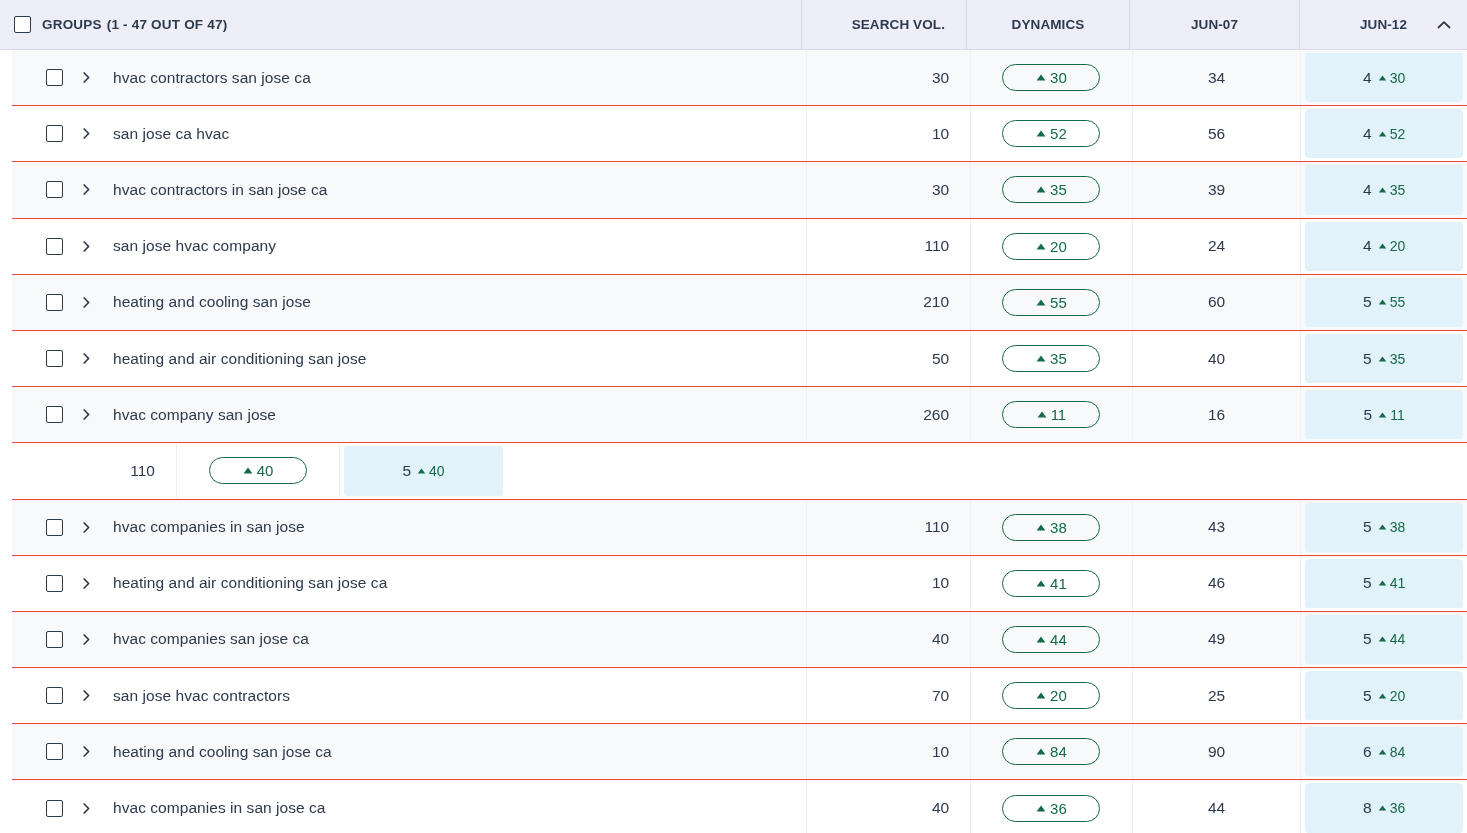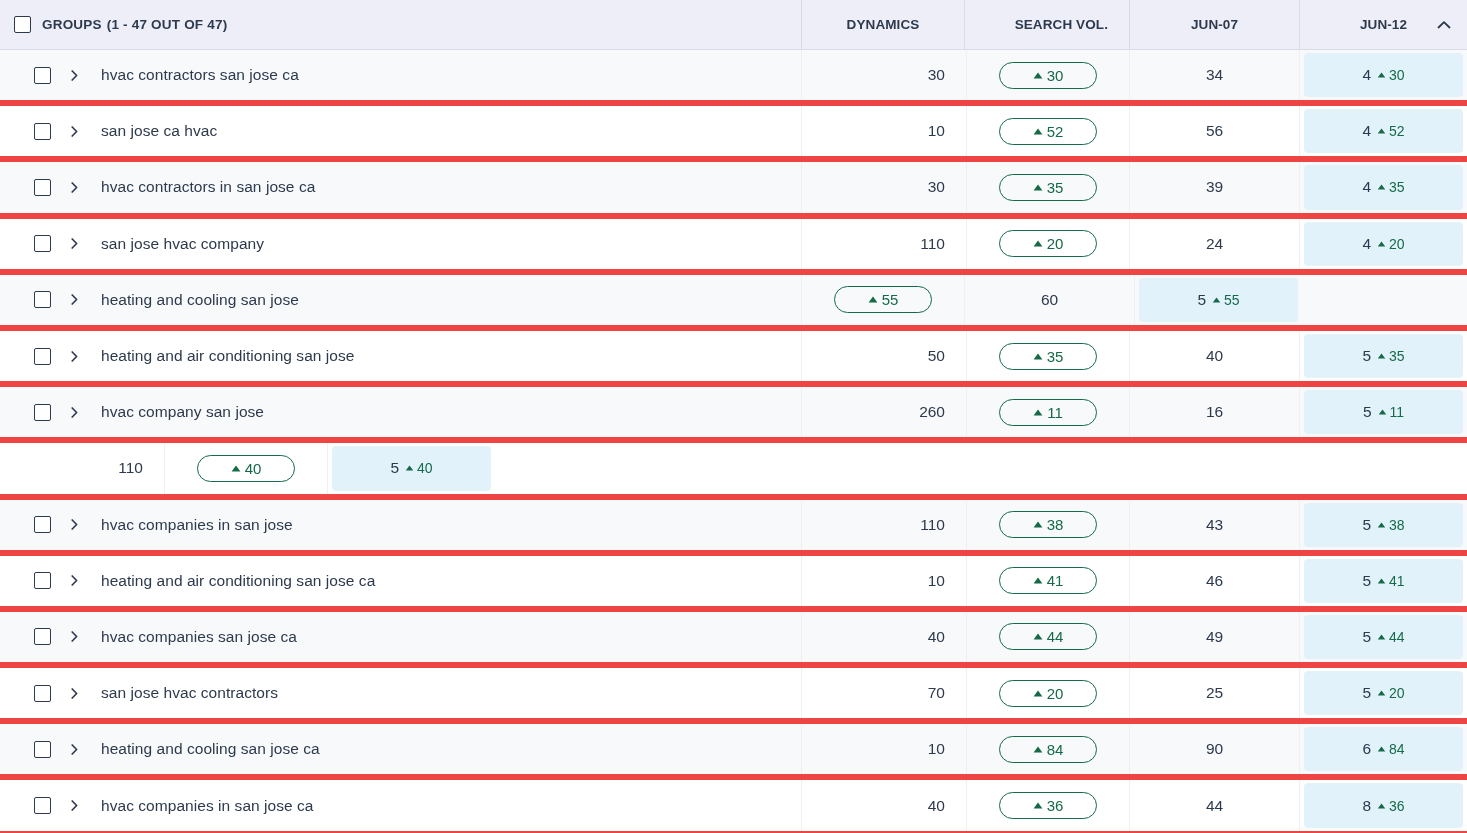--- a/index.html
+++ b/index.html
@@ -82,22 +82,23 @@
     justify-content: center;
   }
 
   
   .tbody { width: 1467px; }
 
   .tr {
     display: flex;
     height: 56.2px;
     align-items: stretch;
-    border-bottom: 6px solid #ef4444;
+    border-bottom: 1px solid #ef4444;
     background: #ffffff;
+    margin-left: 12px;
   }
   .tr.odd { background: #f8f9fb; }
 
   .td {
     display: flex;
     align-items: center;
     font-size: 15px;
     color: #2d3a4d;
   }
   .td-kw {
@@ -179,22 +180,22 @@
 <div class="table-wrap">
 
   <div class="thead">
 
     <div class="th th-groups">
       <span class="chk chk-head"></span>
       <span class="groups-title">GROUPS</span>
       <span class="groups-count">(1 - 47 OUT OF 47)</span>
     </div>
 
+    <div class="th th-vol">SEARCH VOL.</div>
     <div class="th th-dyn">DYNAMICS</div>
-    <div class="th th-vol">SEARCH VOL.</div>
     <div class="th th-jun07">JUN-07</div>
 
     <div class="th th-jun12">
       <span>JUN-12</span>
       <span class="collapse-btn">
         <svg width="14" height="10" viewBox="0 0 14 10">
           <path d="M1.5 7.5 L7 2.2 L12.5 7.5" fill="none" stroke="#2d3a4d" stroke-width="1.8" stroke-linecap="round" stroke-linejoin="round"></path>
         </svg>
       </span>
     </div>
@@ -378,20 +379,23 @@
     <div class="td td-kw">
       <span class="chk chk-row"></span>
       <span class="expand">
         <svg width="7" height="11" viewBox="0 0 7 11">
           <path d="M1.2 1 L5.6 5.5 L1.2 10" fill="none" stroke="#2d3a4d" stroke-width="1.7" stroke-linecap="round" stroke-linejoin="round"></path>
         </svg>
       </span>
       <span class="kw-text">heating and cooling san jose</span>
     </div>
 
+    <div class="td td-vol">
+      <span class="vol-num">210</span>
+    </div>
 
     <div class="td td-dyn">
       <span class="pill">
         <svg class="tri" width="10" height="7" viewBox="0 0 10 7">
           <path d="M5 0.6 L9.4 6.4 L0.6 6.4 Z" fill="#156a47"></path>
         </svg>
         <span>55</span>
       </span>
     </div>
 

